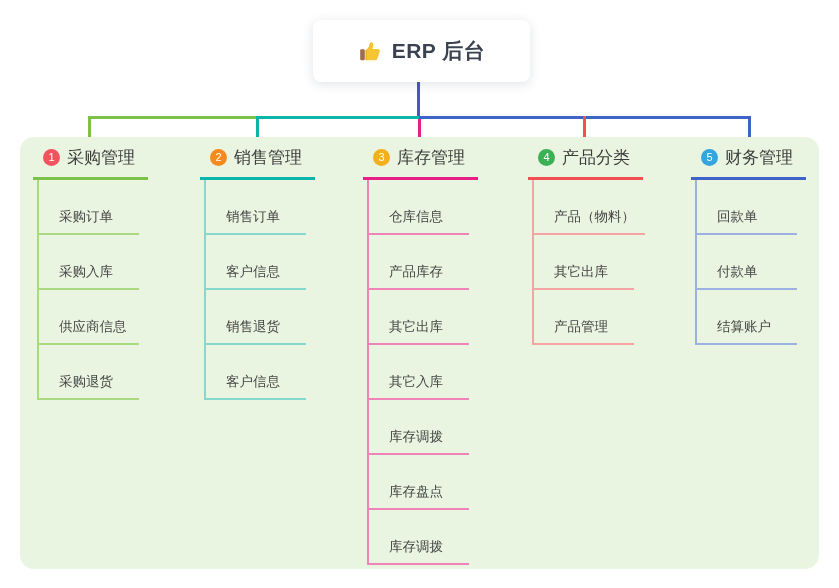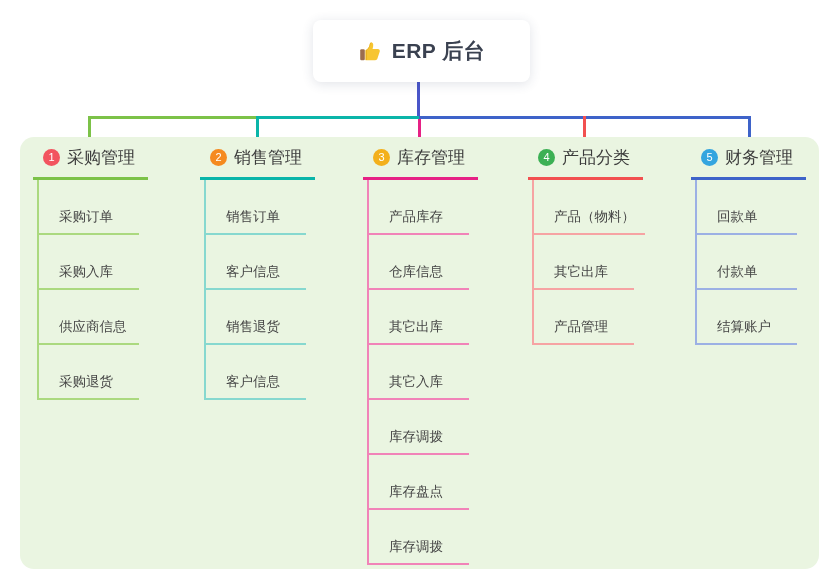--- a/index.html
+++ b/index.html
@@ -114,24 +114,24 @@
     </div>
   </div>
 
   <div class="branch b2 c2" style="--main: #e62185; --light: #f183b8; --badge: #f3b01c;">
     <div class="branch-header">
       <span class="badge">3</span>
       <span class="branch-label">库存管理</span>
     </div>
     <div class="children">
       <div class="child">
-          <span>产品库存</span>
+          <span>仓库信息</span>
         </div>
       <div class="child">
-          <span>仓库信息</span>
+          <span>产品库存</span>
         </div>
       <div class="child">
           <span>其它出库</span>
         </div>
       <div class="child">
           <span>其它入库</span>
         </div>
       <div class="child">
           <span>库存调拨</span>
         </div>

